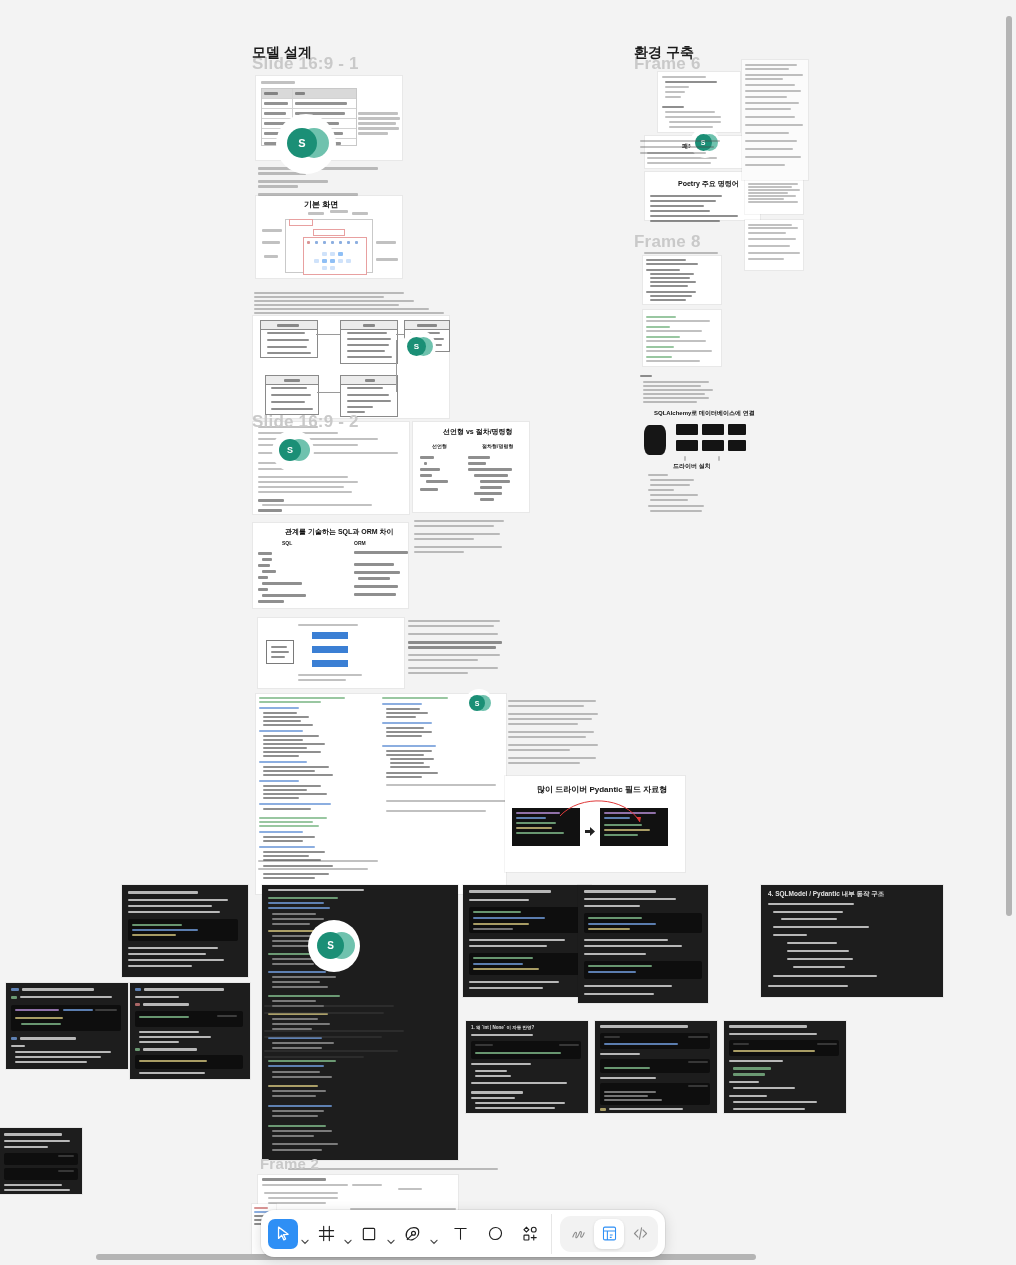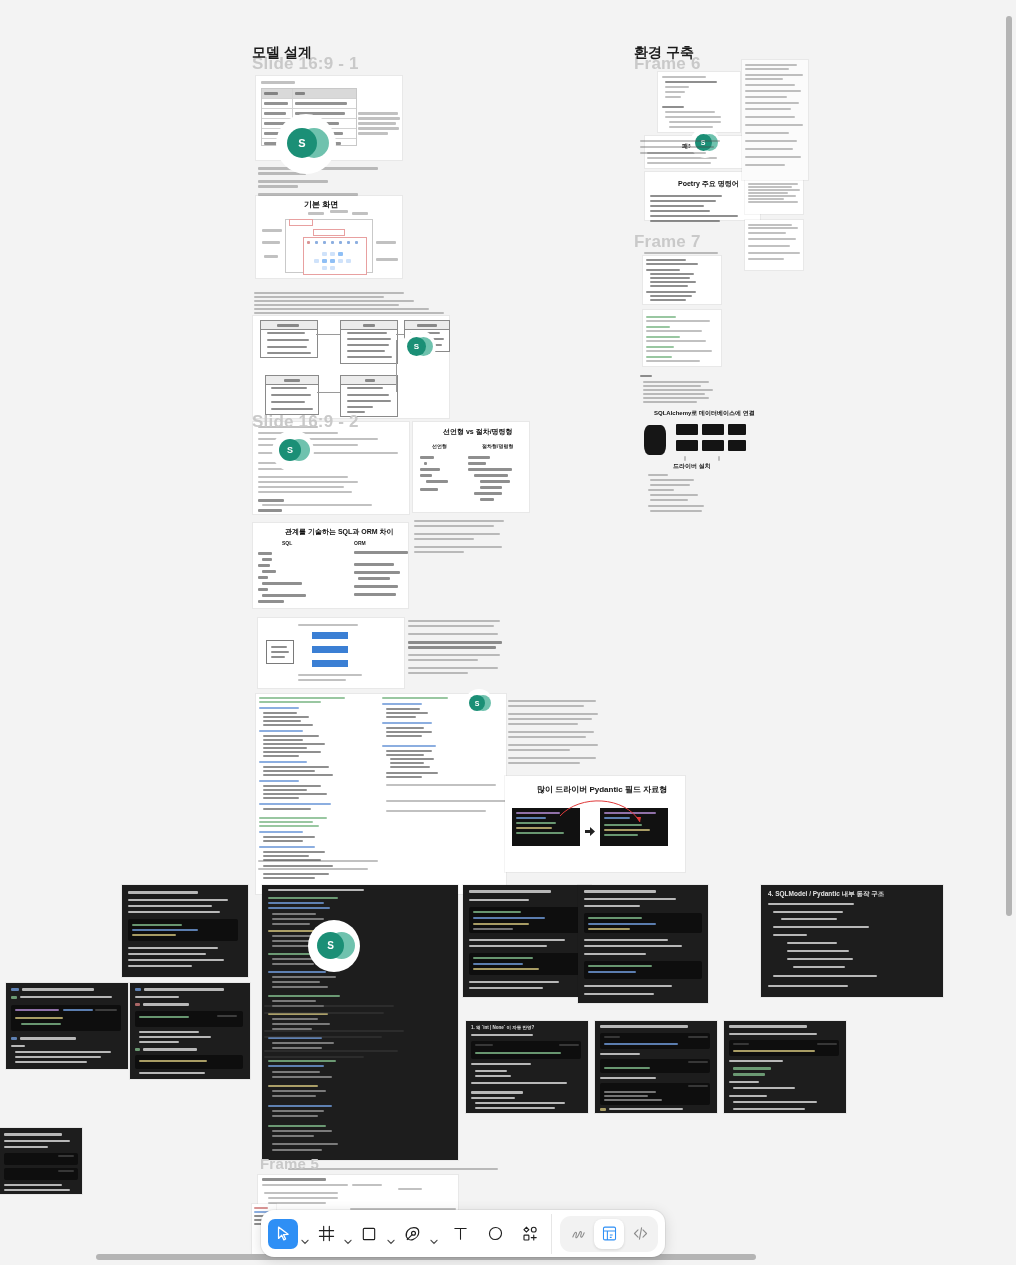--- a/index.html
+++ b/index.html
@@ -877,23 +877,23 @@
 
   <div class="card" style="left:252px;top:1204px;width:24px;height:54px;"></div>
   <div class="txt red" style="left:254px;top:1207px;width:14px;height:1.6px;"></div>
   <div class="txt blue" style="left:254px;top:1211px;width:18px;height:1.6px;"></div>
   <div class="txt" style="left:254px;top:1215px;width:12px;height:1.6px;"></div>
   <div class="txt" style="left:254px;top:1219px;width:16px;height:1.6px;"></div>
   <div class="txt" style="left:254px;top:1223px;width:14px;height:1.6px;"></div>
 
   <div class="frame-label" style="left:252px;top:54px;font-size:17px;">Slide 16:9 - 1</div>
   <div class="frame-label" style="left:634px;top:54px;font-size:17px;">Frame 6</div>
-  <div class="frame-label" style="left:634px;top:232px;font-size:17px;">Frame 7</div>
+  <div class="frame-label" style="left:634px;top:232px;font-size:17px;">Frame 8</div>
   <div class="frame-label" style="left:252px;top:412px;font-size:17px;">Slide 16:9 - 2</div>
-  <div class="frame-label" style="left:260px;top:1155px;font-size:15px;">Frame 5</div>
+  <div class="frame-label" style="left:260px;top:1155px;font-size:15px;">Frame 2</div>
 
   <div style="position:absolute;left:252px;top:44px;color:#1b1b1b;font-size:14px;font-weight:800;">모델 설계</div>
   <div style="position:absolute;left:634px;top:44px;color:#1b1b1b;font-size:14px;font-weight:800;">환경 구축</div>
 
   <div class="vscroll"></div>
   <div class="hscroll"></div>
 
   <div class="toolbar">
 
     <div class="tgroup">

